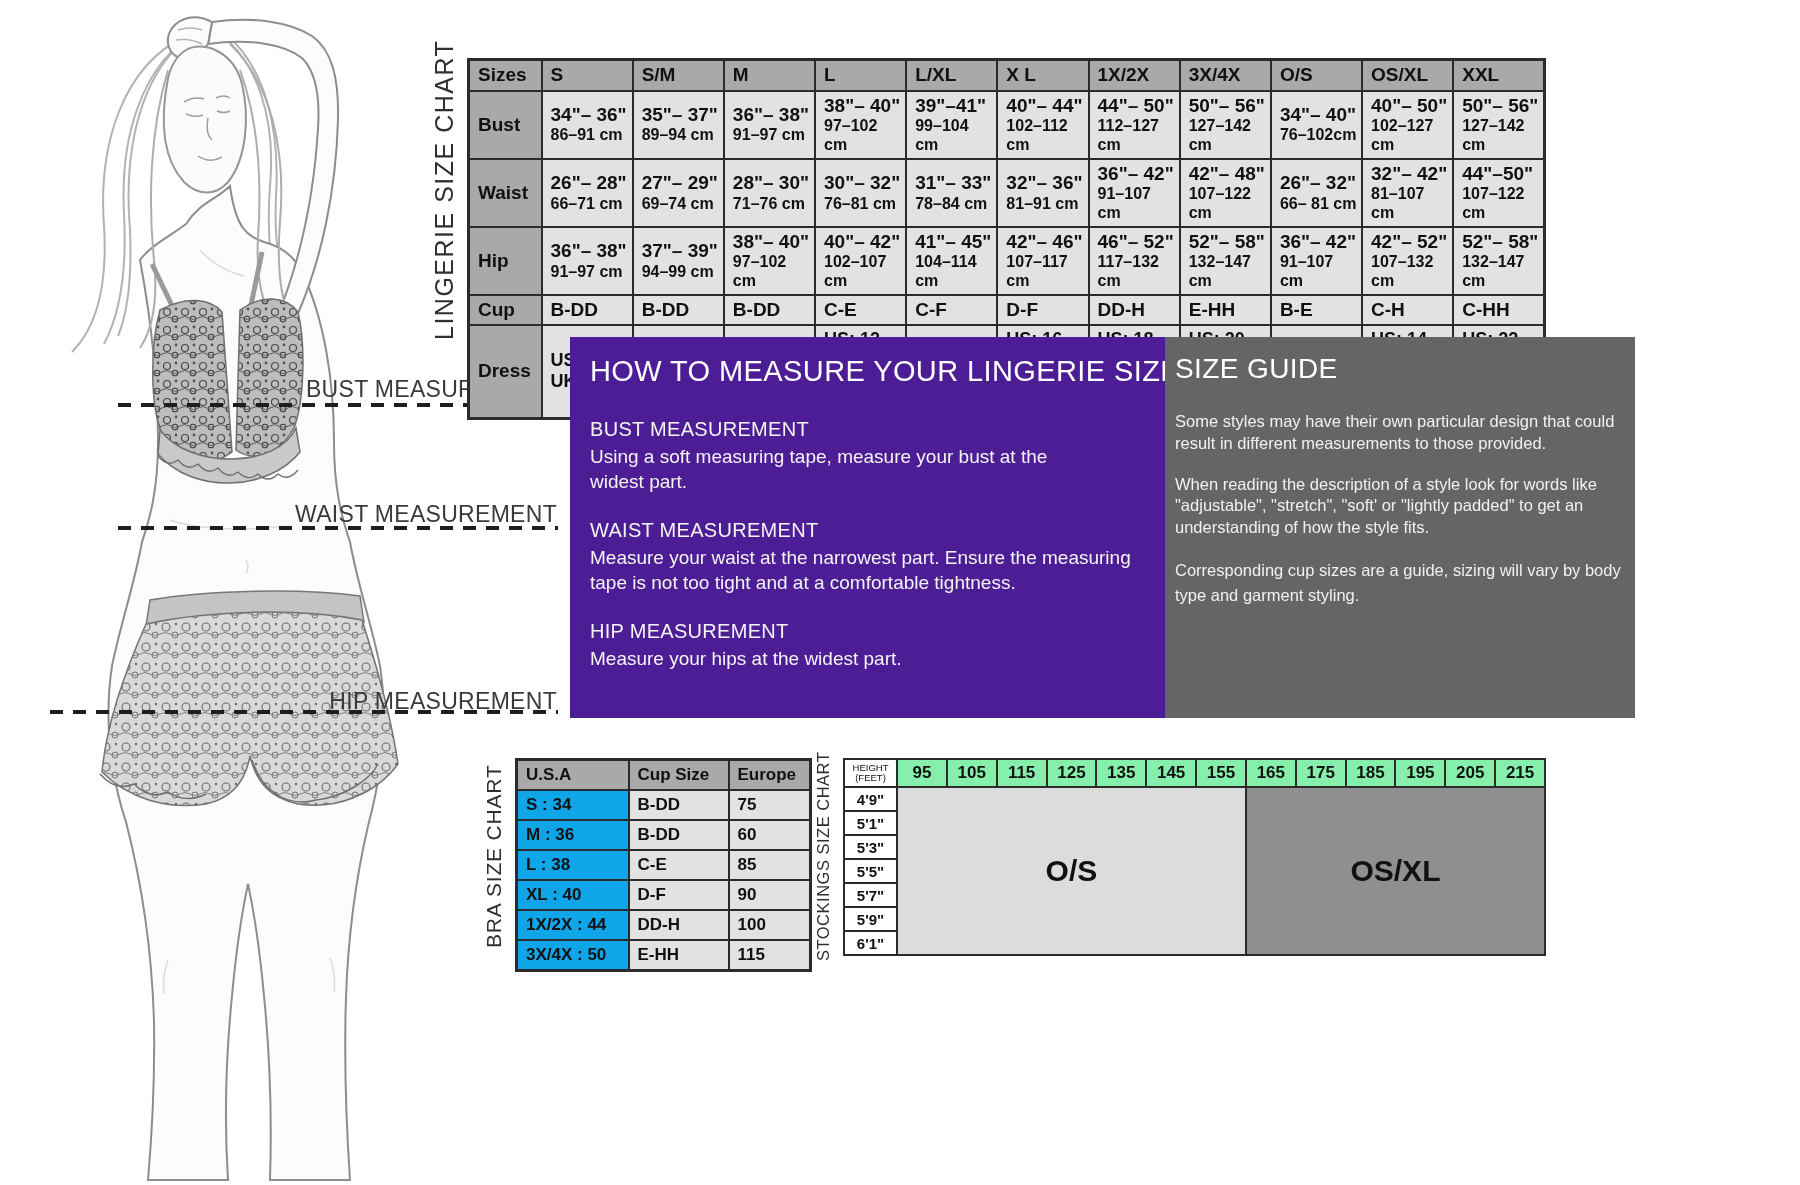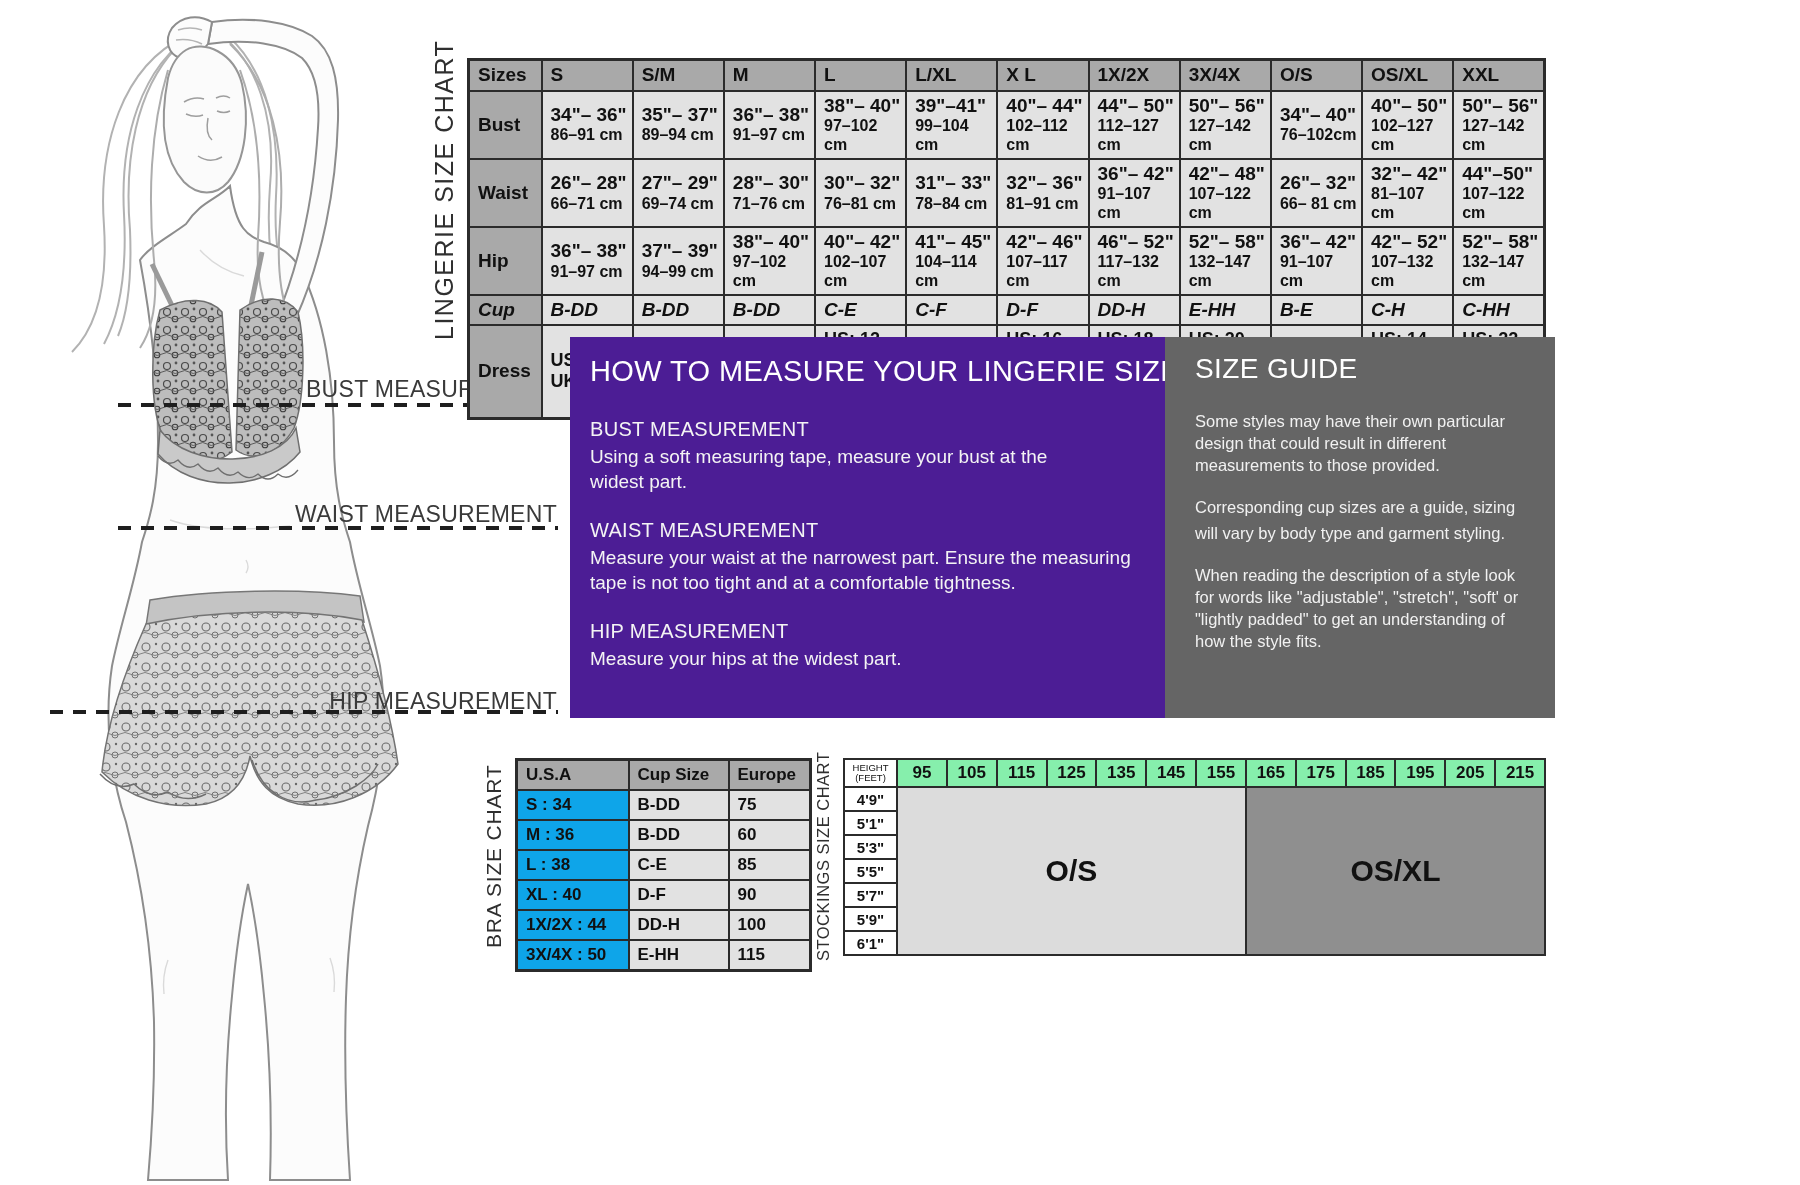--- a/index.html
+++ b/index.html
@@ -17,40 +17,40 @@
   table{border-collapse:collapse;table-layout:fixed;}
   .sizes-table{position:absolute;left:467px;top:58px;width:1079px;border:3px solid #2b2b2b;}
   .sizes-table th,.sizes-table td{border:2px solid #2b2b2b;overflow:hidden;}
   .sizes-table th{background:#a9a9a9;font-size:19px;font-weight:bold;text-align:left;padding:3px 4px 3px 8px;color:#111;}
   .sizes-table td{background:#e2e2e2;font-size:19px;font-weight:bold;text-align:left;
                   padding:3px 4px 3px 8px;vertical-align:middle;color:#111;}
   .sizes-table .main{font-size:19px;line-height:1.18;}
   .sizes-table .sub{font-size:16px;line-height:1.18;}
   .sizes-table .r-head{height:31px;}
   .sizes-table .r-meas{height:47px;}
-  .sizes-table .r-cup{height:17px;font-style:italic;}
+  .sizes-table .r-cup{height:17px;}
   .sizes-table .r-dress{height:56px;}
   .sizes-table .r-dress .main{font-size:18px;}
   .sizes-table .r-dress .sub{font-size:18px;}
 
   
   .meas-label{position:absolute;font-size:23px;color:#3a3a3a;letter-spacing:.3px;white-space:nowrap;}
   .dash{position:absolute;height:4px;
         background:repeating-linear-gradient(90deg,#1e1e1e 0 13px,transparent 13px 23px);}
 
   
   .measure-panel{position:absolute;left:570px;top:337px;width:676px;height:381px;
                  background:#4c1d95;color:#fff;box-sizing:border-box;padding:18px 20px;}
   .measure-panel h1{margin:0 0 30px 0;font-size:29px;font-weight:400;letter-spacing:.4px;color:#fff;}
   .measure-panel h2{margin:0 0 3px 0;font-size:20px;font-weight:400;letter-spacing:.3px;color:#f4f4f4;}
   .measure-panel p{margin:0 0 24px 0;font-size:19px;line-height:1.34;color:#f4f4f4;max-width:545px;}
 
   
-  .guide-panel{position:absolute;left:1165px;top:337px;width:390px;height:381px;
-               background:#656565;color:#fff;box-sizing:border-box;padding:16px 30px;}
+  .guide-panel{position:absolute;left:1165px;top:337px;width:470px;height:381px;
+               background:#656565;color:#fff;box-sizing:border-box;padding:16px 10px;}
   .guide-panel h1{margin:0 0 26px 0;font-size:28px;font-weight:400;letter-spacing:.4px;color:#fff;}
   .guide-panel p{margin:0 0 19px 0;font-size:16.5px;line-height:1.32;color:#f1f1f1;}
 
   
   .bra-table{position:absolute;left:515px;top:758px;width:294px;border:3px solid #2b2b2b;}
   .bra-table th,.bra-table td{border:2px solid #2b2b2b;}
   .bra-table th{background:#a9a9a9;font-size:17px;font-weight:bold;text-align:left;padding:2px 4px 2px 8px;height:24px;margin-left:28px;}
   .bra-table td{background:#e2e2e2;font-size:17px;font-weight:bold;text-align:left;padding:2px 4px 2px 8px;height:24px;}
   .bra-table tr td:first-child{background:#0ea5e9;}
 
@@ -433,22 +433,22 @@
     <p style="max-width:480px;">Using a soft measuring tape, measure your bust at the widest part.</p>
     <h2>WAIST MEASUREMENT</h2>
     <p>Measure your waist at the narrowest part. Ensure the measuring tape is not too tight and at a comfortable tightness.</p>
     <h2>HIP MEASUREMENT</h2>
     <p>Measure your hips at the widest part.</p>
   </div>
 
   <div class="guide-panel">
     <h1>SIZE GUIDE</h1>
     <p>Some styles may have their own particular design that could result in different measurements to those provided.</p>
+    <p>When reading the description of a style look for words like "adjustable", "stretch", "soft' or "lightly padded" to get an understanding of how the style fits.</p>
     <p style="line-height:1.55;">Corresponding cup sizes are a guide, sizing will vary by body type and garment styling.</p>
-    <p>When reading the description of a style look for words like "adjustable", "stretch", "soft' or "lightly padded" to get an understanding of how the style fits.</p>
   </div>
 
   <table class="bra-table">
     <colgroup>
         <col style="width:112px">
         <col style="width:100px">
         <col style="width:82px">
       </colgroup>
     <tbody>
         <tr>

